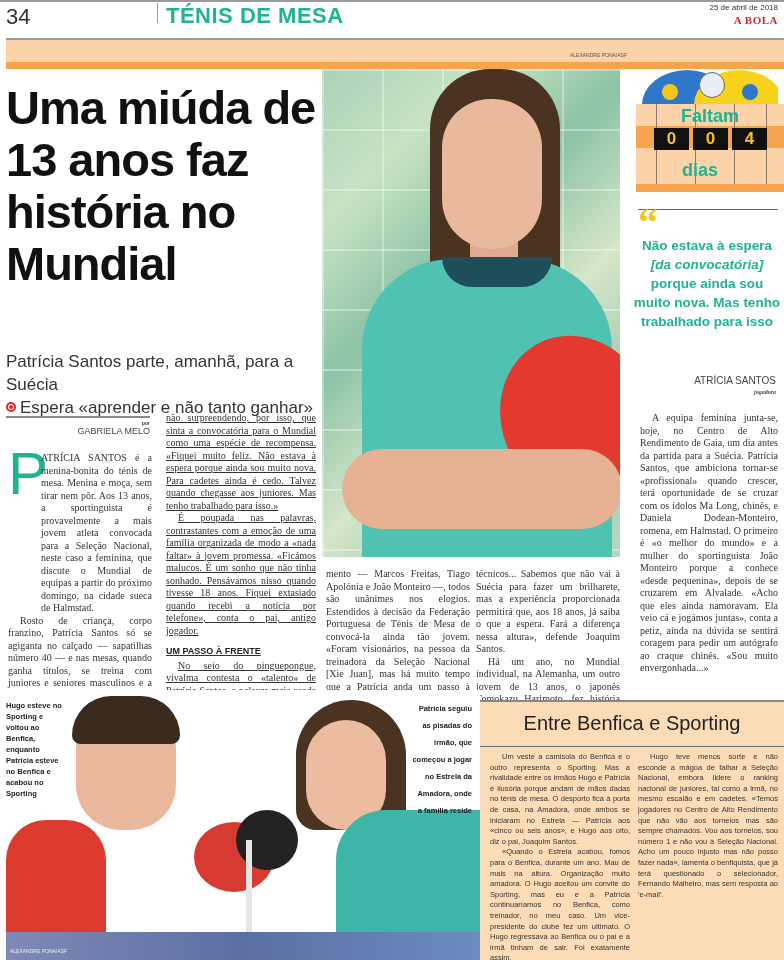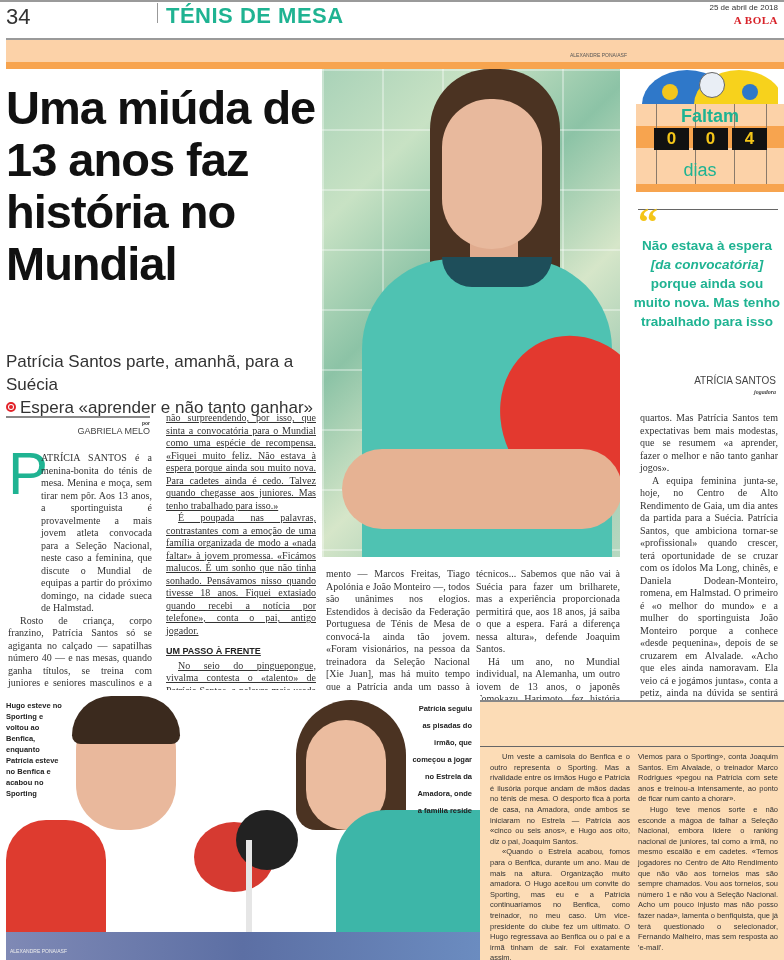--- a/index.html
+++ b/index.html
@@ -50,21 +50,21 @@
   .cd-dot1 { position: absolute; left: 20px; top: 14px; width: 16px; height: 16px; border-radius: 50%; background: #f3c61d; }
   .cd-dot2 { position: absolute; left: 100px; top: 14px; width: 16px; height: 16px; border-radius: 50%; background: #2f78c9; }
   .cd-logo { position: absolute; left: 57px; top: 2px; width: 26px; height: 26px; border-radius: 50%; background: #e9eef5; border: 1px solid #666; }
   .cd-body { position: absolute; left: 0; top: 34px; width: 148px; height: 88px; background: #fcd2a8; }
   .cd-stripe { position: absolute; left: 0; top: 56px; width: 148px; height: 22px; background: #f7a44f; }
   .cd-stripe2 { position: absolute; left: 0; top: 114px; width: 148px; height: 8px; background: #f7a44f; }
   .cd-post { position: absolute; top: 34px; width: 1px; height: 80px; background: #8a7a6a; }
   .cd-faltam { position: absolute; left: 0; top: 36px; width: 148px; text-align: center; font-family: "Liberation Sans", sans-serif; font-weight: bold; font-size: 18px; color: #1fb392; }
   .cd-digits { position: absolute; left: 18px; top: 58px; width: 114px; display: flex; gap: 4px; }
   .cd-digit { width: 35px; height: 22px; background: #111; color: #f4c519; font-family: "Liberation Sans", sans-serif; font-weight: bold; font-size: 17px; text-align: center; line-height: 22px; }
-  .cd-dias { position: absolute; left: 0; top: 90px; width: 128px; text-align: center; font-family: "Liberation Sans", sans-serif; font-weight: normal; font-size: 18px; color: #1fb392; }
+  .cd-dias { position: absolute; left: 0; top: 90px; width: 128px; text-align: center; font-family: "Liberation Sans", sans-serif; font-weight: bold; font-size: 18px; color: #1fb392; }
 
   
   .quote-rule { left: 638px; top: 209px; width: 140px; height: 1px; background: #666; }
   .quote-mark { left: 638px; top: 203px; font-family: "Liberation Serif", serif; font-weight: bold; font-size: 40px; color: #f4c519; line-height: 40px; }
   .quote-text { left: 632px; top: 236px; width: 150px; text-align: center; font-family: "Liberation Sans", sans-serif; font-weight: bold; font-size: 13.5px; line-height: 19px; color: #1fb392; }
   .quote-text em { font-style: italic; }
   .quote-author { right: 8px; top: 375px; font-family: "Liberation Sans", sans-serif; font-size: 10px; color: #444; }
   .quote-role { right: 8px; top: 389px; font-family: "Liberation Serif", serif; font-style: italic; font-weight: bold; font-size: 6px; color: #444; }
 
   
@@ -198,43 +198,42 @@
 <div class="abs body-text col3">
   <p class="no-indent">mento — Marcos Freitas, Tiago Apolónia e João Monteiro —, todos são unânimes nos elogios. Estendidos à decisão da Federação Portuguesa de Ténis de Mesa de convocá-la ainda tão jovem. «Foram visionários, na pessoa da treinadora da Seleção Nacional [Xie Juan], mas há muito tempo que a Patrícia anda um passo à frente, devido ao esforço de família,</p>
 </div>
 
 <div class="abs body-text col4">
   <p class="no-indent">técnicos... Sabemos que não vai à Suécia para fazer um brilharete, mas a experiência proporcionada permitirá que, aos 18 anos, já saiba o que a espera. Fará a diferença nessa altura», defende Joaquim Santos.</p>
   <p>Há um ano, no Mundial individual, na Alemanha, um outro jovem de 13 anos, o japonês Tomokazu Harimoto, fez história ao atingir os</p>
 </div>
 
 <div class="abs body-text col5a">
-  <p class="no-indent" style="font-style:normal">quartos. Mas Patrícia Santos tem expectativas bem mais modestas, que se resumem «a aprender, fazer o melhor e não tanto ganhar jogos».</p>
   <p>A equipa feminina junta-se, hoje, no Centro de Alto Rendimento de Gaia, um dia antes da partida para a Suécia. Patrícia Santos, que ambiciona tornar-se «profissional» quando crescer, terá oportunidade de se cruzar com os ídolos Ma Long, chinês, e Daniela Dodean-Monteiro, romena, em Halmstad. O primeiro é «o melhor do mundo» e a mulher do sportinguista João Monteiro porque a conhece «desde pequenina», depois de se cruzarem em Alvalade. «Acho que eles ainda namoravam. Ela veio cá e jogámos juntas», conta a petiz, ainda na dúvida se sentirá coragem para pedir um autógrafo ao craque chinês. «Sou muito envergonhada...»</p>
 </div>
 
 <div class="abs bottom-photo">
   <div class="bp-boy-shirt"></div>
   <div class="bp-boy-face"></div>
   <div class="bp-boy-hair"></div>
   <div class="bp-girl-hair"></div>
   <div class="bp-girl-face"></div>
   <div class="bp-girl-shirt"></div>
   <div class="bp-paddle1"></div>
   <div class="bp-paddle2"></div>
   <div class="bp-net"></div>
   <div class="bp-table"></div>
   <div class="bp-credit">ALEXANDRE PONA/ASF</div>
 </div>
 <div class="abs cap-left">Hugo esteve no Sporting e voltou ao Benfica, enquanto Patrícia esteve no Benfica e acabou no Sporting</div>
 <div class="abs cap-right">Patrícia seguiu as pisadas do irmão, que começou a jogar no Estrela da Amadora, onde a família reside</div>
 
 <div class="abs box">
+  <div class="box-title">Entre Benfica e Sporting</div>
   <div class="box-rule"></div>
   <div class="box-text box-col1">
     <p>Um veste a camisola do Benfica e o outro representa o Sporting. Mas a rivalidade entre os irmãos Hugo e Patrícia é ilusória porque andam de mãos dadas no ténis de mesa. O desporto fica à porta de casa, na Amadora, onde ambos se iniciaram no Estrela — Patrícia aos «cinco ou seis anos», e Hugo aos oito, diz o pai, Joaquim Santos.</p>
     <p>«Quando o Estrela acabou, fomos para o Benfica, durante um ano. Mau de mais na altura. Organização muito amadora. O Hugo aceitou um convite do Sporting, mas eu e a Patrícia continuaríamos no Benfica, como treinador, no meu caso. Um vice-presidente do clube fez um ultimato. O Hugo regressava ao Benfica ou o pai e a irmã tinham de sair. Foi exatamente assim.</p>
   </div>
   <div class="box-text box-col2">
-    <p style="text-indent:0">Viemos para o Sporting», conta Joaquim Santos. Em Alvalade, o treinador Marco Rodrigues «pegou na Patrícia com sete anos e treinou-a intensamente, ao ponto de ficar num canto a chorar».</p>
     <p>Hugo teve menos sorte e não esconde a mágoa de falhar a Seleção Nacional, embora lidere o ranking nacional de juniores, tal como a irmã, no mesmo escalão e em cadetes. «Temos jogadores no Centro de Alto Rendimento que não vão aos torneios mas são sempre chamados. Vou aos torneios, sou número 1 e não vou à Seleção Nacional. Acho um pouco injusto mas não posso fazer nada», lamenta o benfiquista, que já terá questionado o selecionador, Fernando Malheiro, mas sem resposta ao 'e-mail'.</p>
   </div>
 </div>
 
 </body></html>

